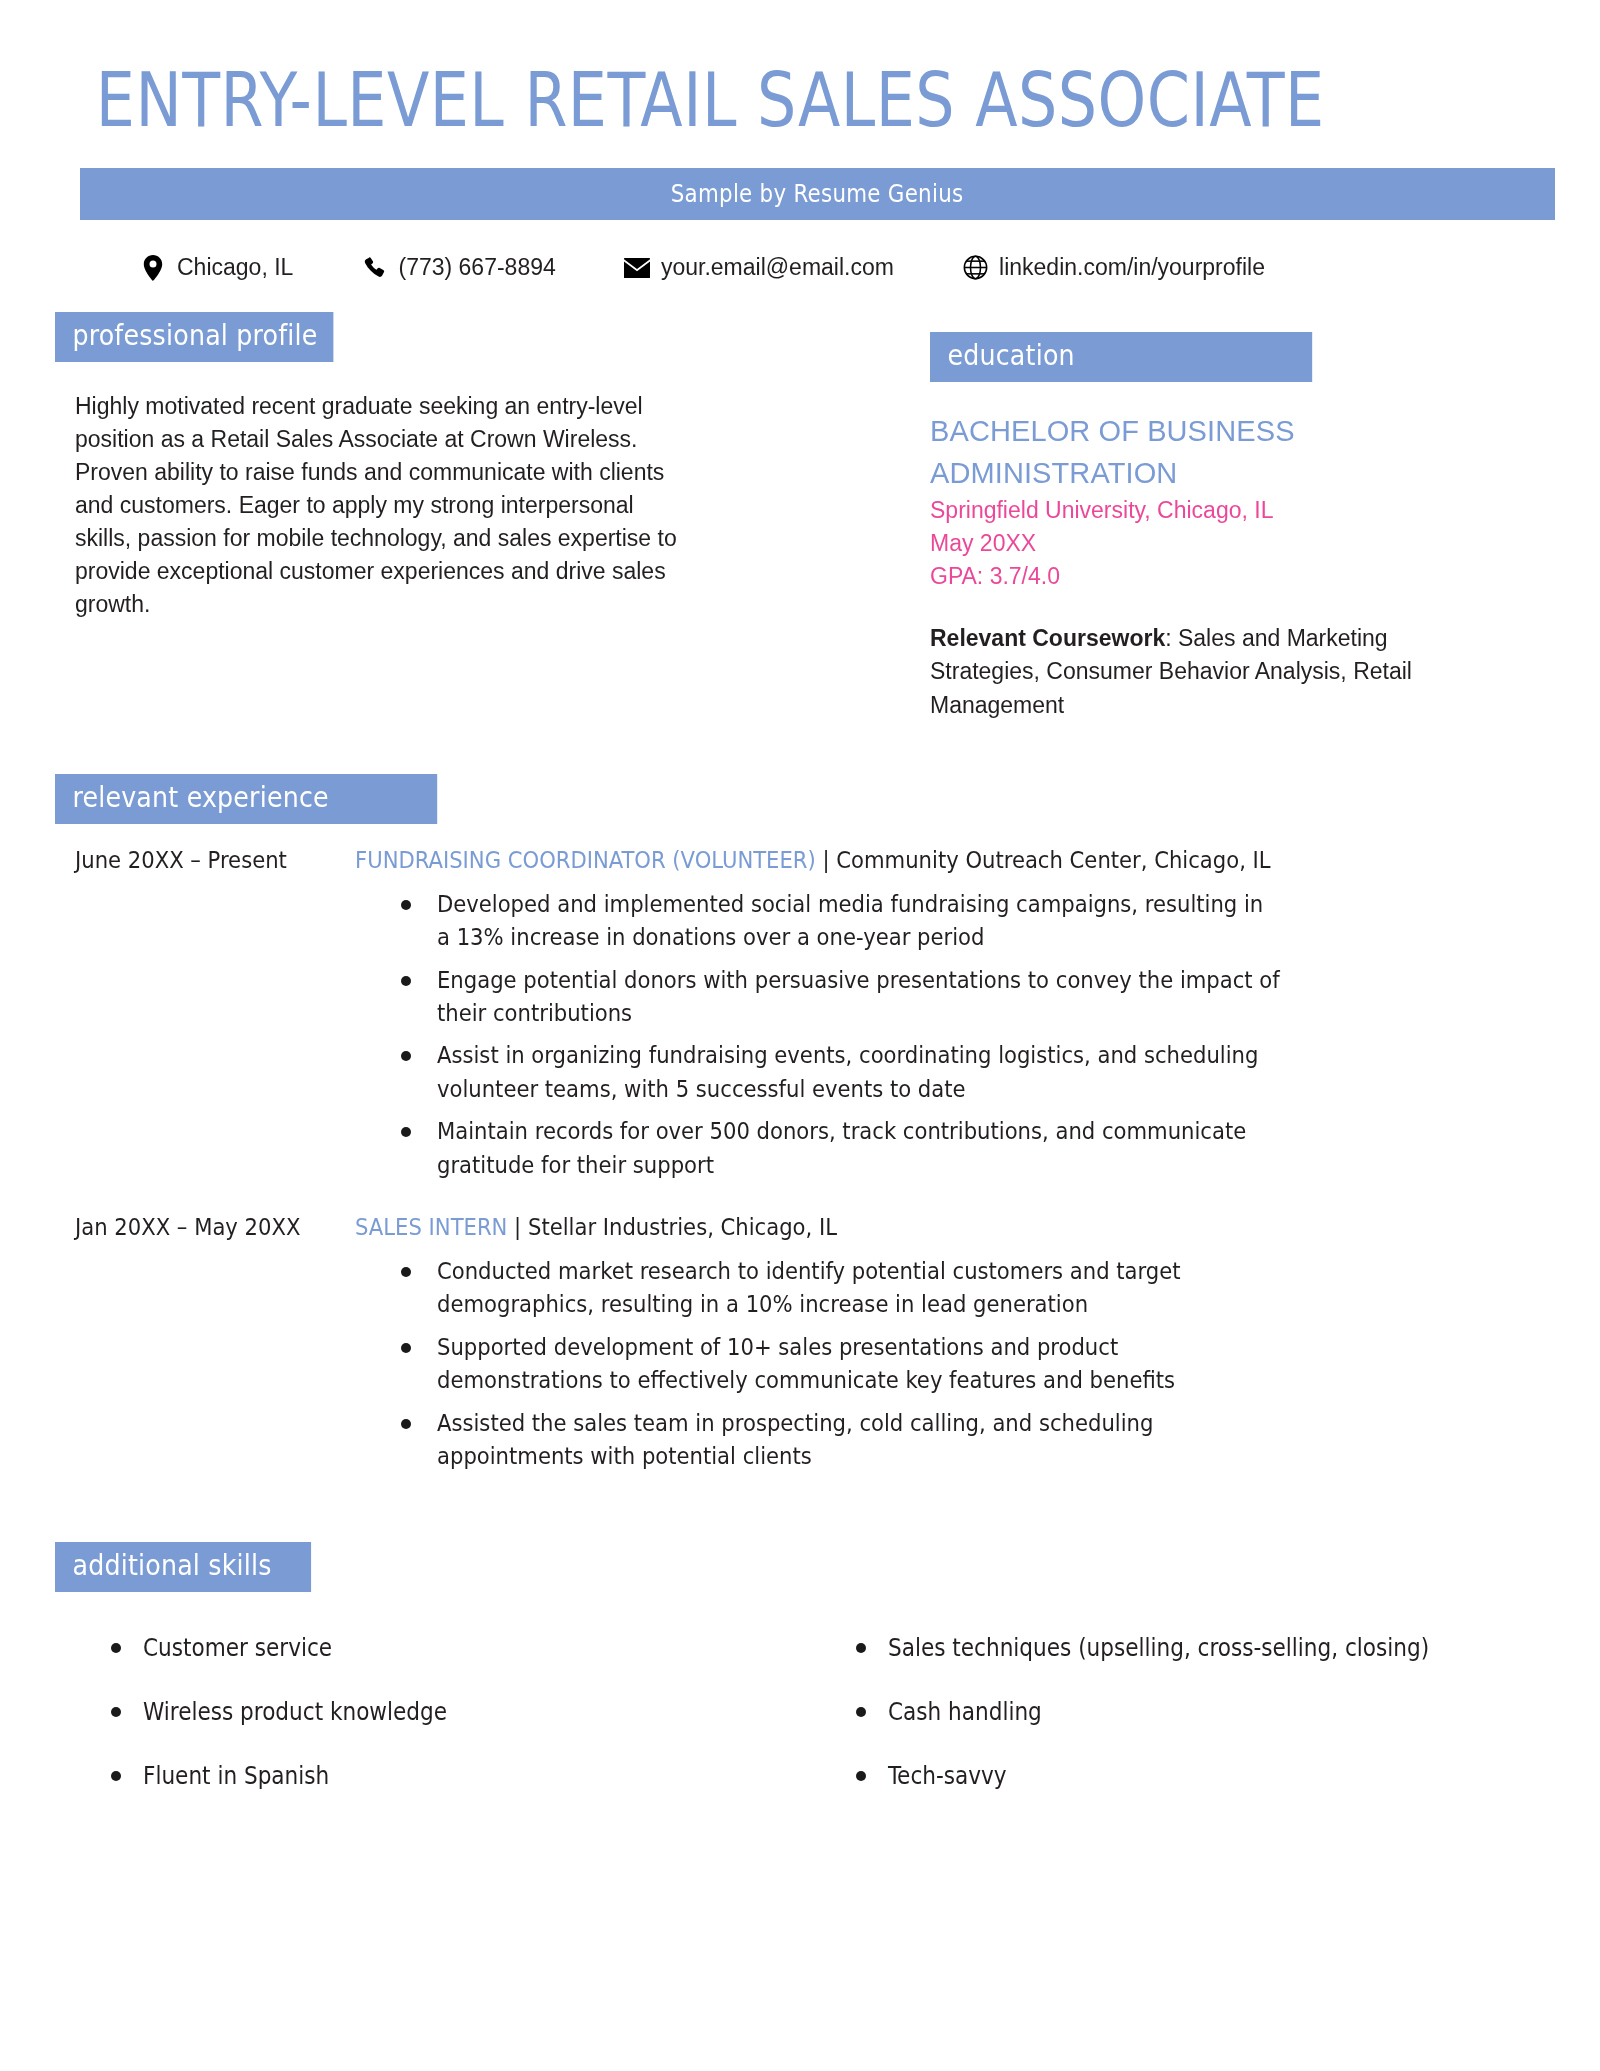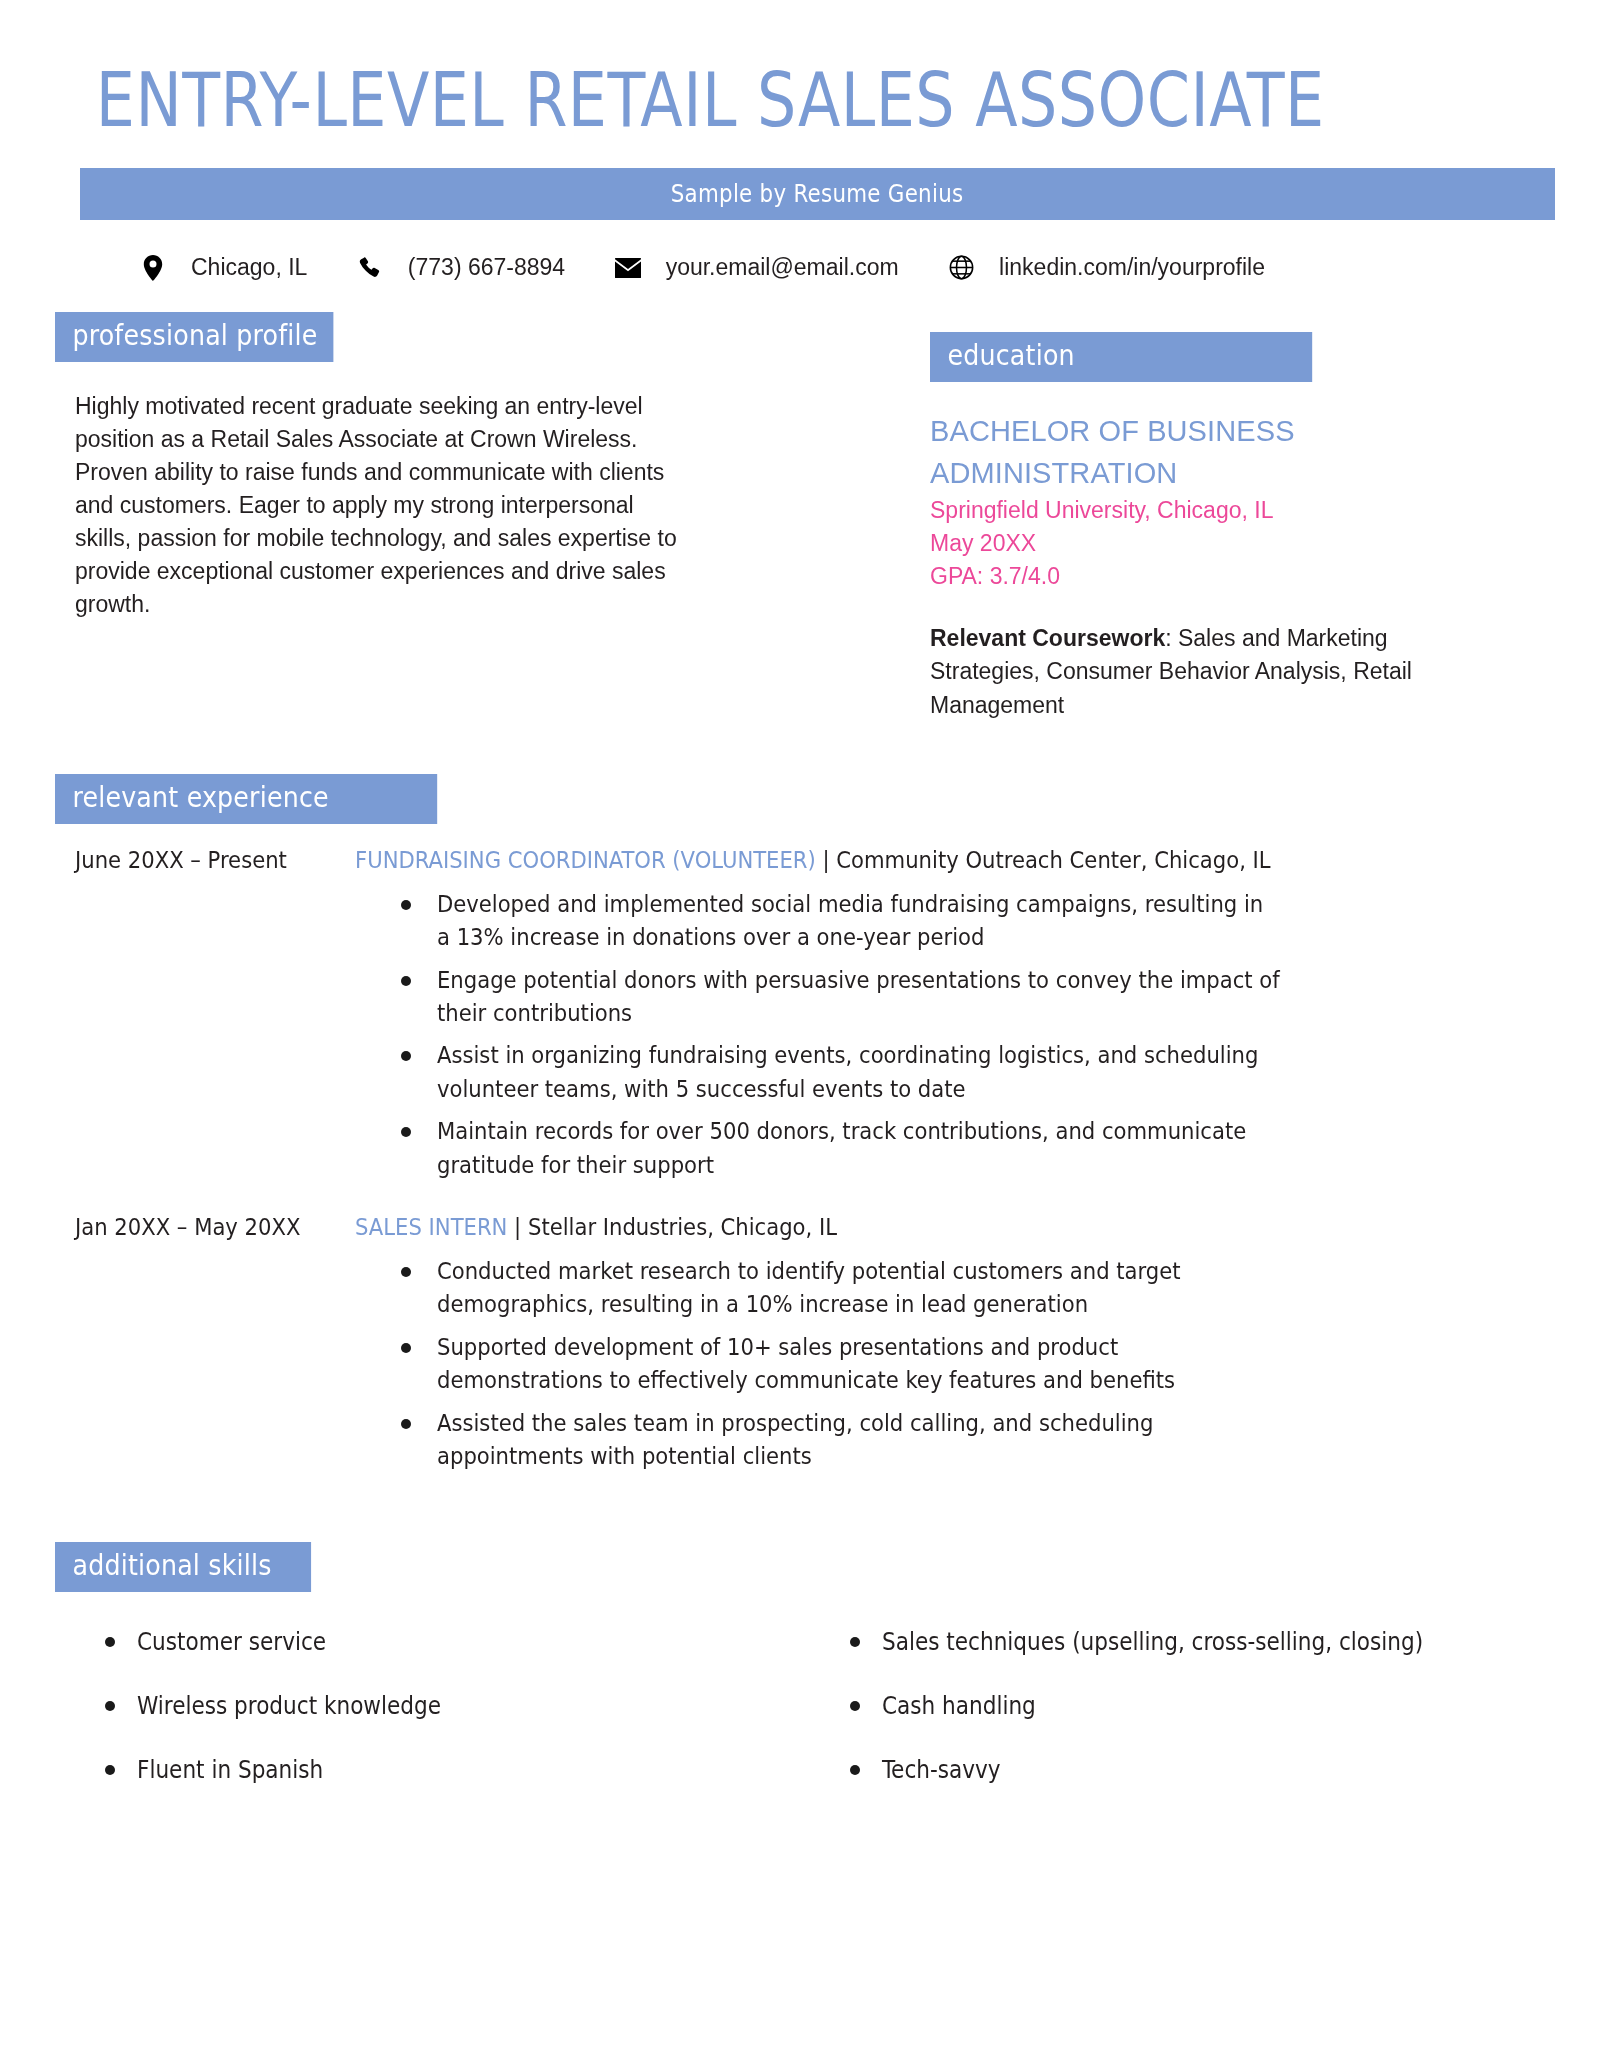--- a/index.html
+++ b/index.html
@@ -56,21 +56,21 @@
     margin:26px 0 0 0;
     padding:0 15px 0 100px;
     display:flex;
     align-items:center;
     justify-content:space-between;
     height:44px;
   }
   .contact-item{
     display:flex;
     align-items:center;
-    gap:25px;
+    gap:11px;
     font-size:23px;
     color:#231f20;
     white-space:nowrap;
   }
   .contact-item .ic{
     display:inline-flex;
     width:26px;
     height:26px;
     align-items:center;
     justify-content:center;
@@ -185,21 +185,21 @@
 
   
   .skills-section{margin-top:60px;padding-left:15px;}
   .skills-grid{
     display:flex;
     margin-top:26px;
   }
   .skills-col{width:745px;flex:0 0 745px;}
   ul.skills{
     list-style:none;
-    margin:10px;
+    margin:16px;
     padding:0 0 0 20px;
   }
   ul.skills li{
     position:relative;
     font-family:"DejaVu Sans Condensed","Liberation Sans Narrow","Liberation Sans",sans-serif;
     font-size:24px;
     line-height:1.2;
     padding-left:52px;
     margin-bottom:35px;
     color:#231f20;

